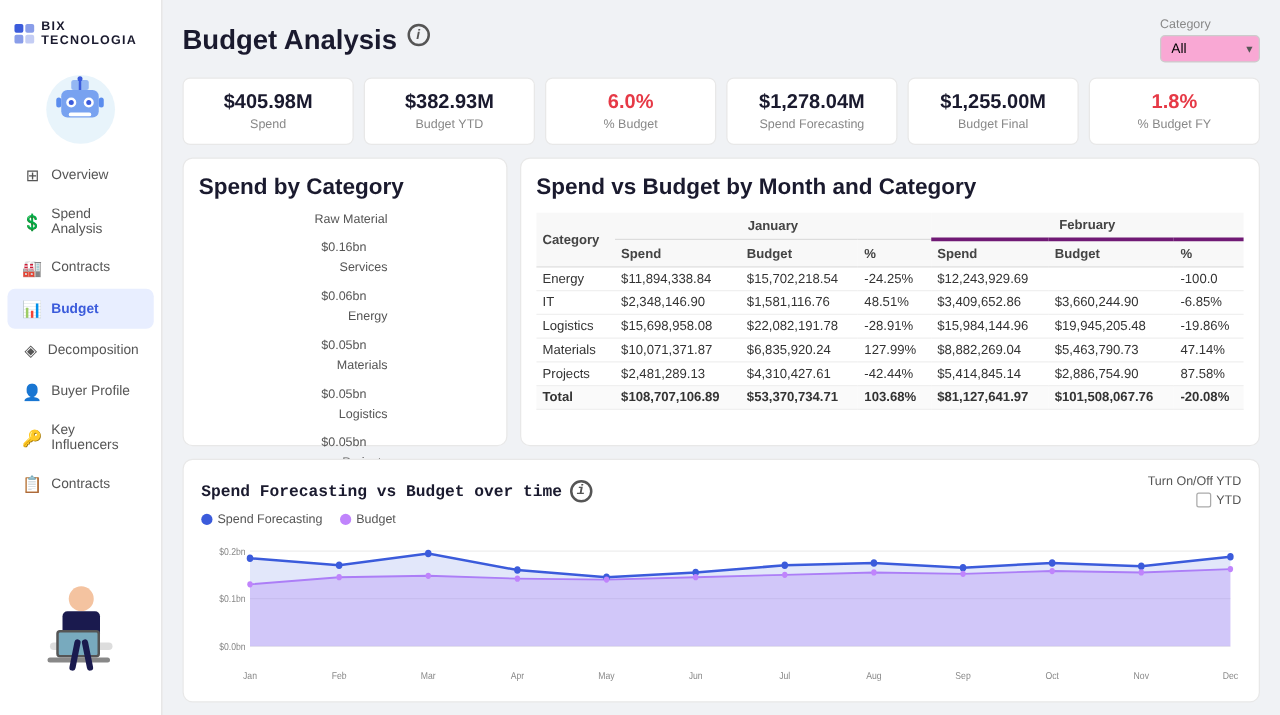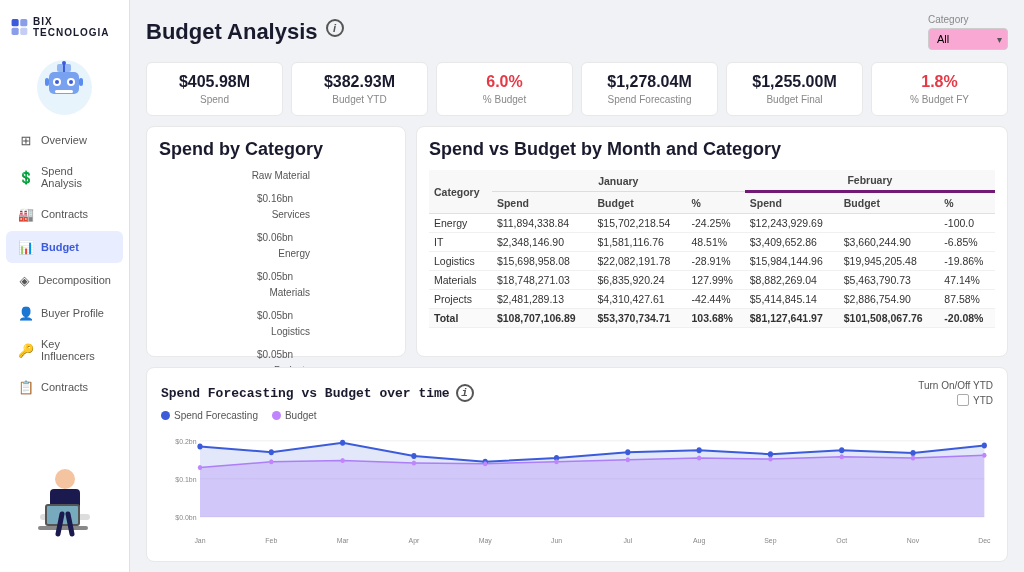--- a/index.html
+++ b/index.html
@@ -595,21 +595,21 @@
                 <td>Logistics</td>
                 <td>$15,698,958.08</td>
                 <td>$22,082,191.78</td>
                 <td class="pct-red">-28.91%</td>
                 <td>$15,984,144.96</td>
                 <td>$19,945,205.48</td>
                 <td class="pct-red">-19.86%</td>
               </tr>
               <tr>
                 <td>Materials</td>
-                <td>$18,748,271.03</td>
+                <td>$10,071,371.87</td>
                 <td>$6,835,920.24</td>
                 <td class="pct-green">127.99%</td>
                 <td>$8,882,269.04</td>
                 <td>$5,463,790.73</td>
                 <td class="pct-green">47.14%</td>
               </tr>
               <tr>
                 <td>Projects</td>
                 <td>$2,481,289.13</td>
                 <td>$4,310,427.61</td>

